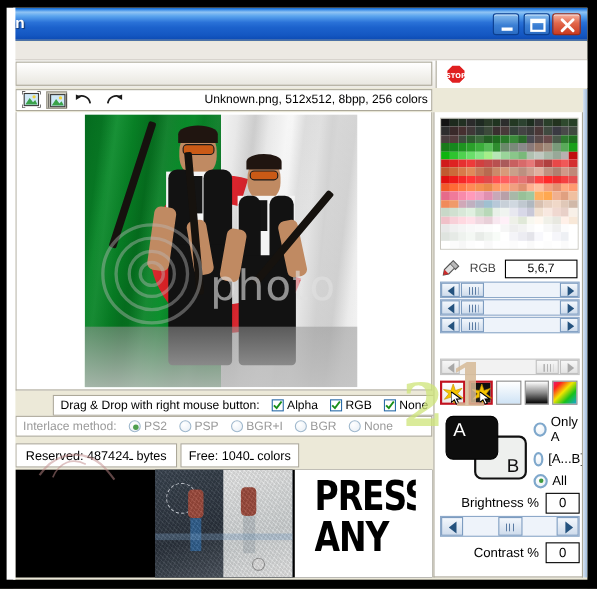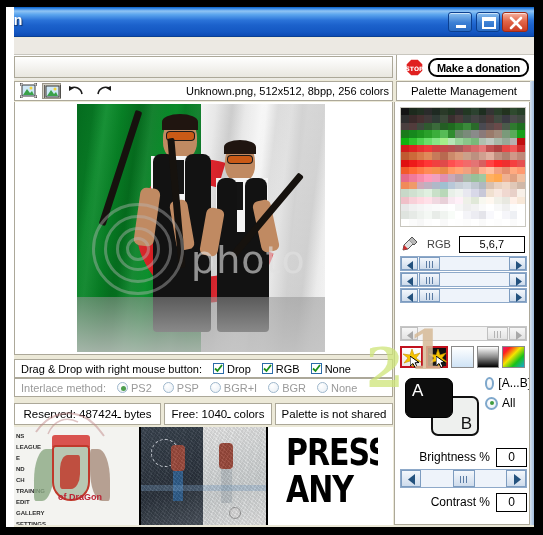--- a/index.html
+++ b/index.html
@@ -161,21 +161,21 @@
     font-size:38px; color:rgba(225,225,225,.62);
     font-family:"DejaVu Sans", sans-serif; letter-spacing:1px;
   }
 
   
   .opt-row {
     position:absolute; left:2px; width:379px; height:19px;
     background:#fff; border:1px solid #aca899;
     display:flex; align-items:center; font-size:11px; color:#000;
   }
-  #row-dragdrop { top:352px; }
+  #row-dragdrop { top:352px;margin-left:34px; }
   #row-interlace { top:371px; color:#9a9a9a; }
   .opt-label { margin-left:6px; }
   .chk-item, .rad-item { display:flex; align-items:center; margin-left:11px; }
   .chkbox {
     width:11px; height:11px; border:1px solid #2a6ba8; background:#fff;
     margin-right:3px; position:relative;
   }
   .chkbox svg { position:absolute; left:0; top:0; }
   .radio {
     width:11px; height:11px; border-radius:50%; border:1px solid #9fb8cd;
@@ -393,21 +393,20 @@
 
     <div id="toolstrip">
       <div id="toolstrip-left"></div>
       <div id="donate-area">
         <div id="stop-icon">
           <svg width="19" height="19" viewBox="0 0 19 19">
             <polygon points="6,1 13,1 18,6 18,13 13,18 6,18 1,13 1,6" fill="#e02020" stroke="#ffffff" stroke-width="1.4"></polygon>
             <text x="9.5" y="12.5" font-size="6" font-family="DejaVu Sans" font-weight="bold" fill="#ffffff" text-anchor="middle">STOP</text>
           </svg>
         </div>
-        <div id="donate-btn">Make a donation</div>
       </div>
     </div>
 
     <div id="header-row">
       <div id="fileinfo-bar">
         <div class="tbicon">
           <svg class="imgicon-svg" width="17" height="15" viewBox="0 0 17 15">
             <rect x="2" y="2" width="13" height="11" fill="#cfe8f7" stroke="#3b3b3b"></rect>
             <polygon points="3,12 7,6 10,10 12,8 14,12" fill="#3aa24a"></polygon>
             <circle cx="11" cy="5" r="1.5" fill="#f2d23a"></circle>
@@ -429,21 +428,20 @@
           </svg>
         </div>
         <div class="arrowbtn">
           <svg width="20" height="16" viewBox="0 0 20 16">
             <path d="M5 11 C6 5 12 3 16 5" stroke="#1a1a1a" stroke-width="1.6" fill="none"></path>
             <polygon points="18,3 13,5 18,8" fill="#1a1a1a"></polygon>
           </svg>
         </div>
         <div id="fileinfo-text">Unknown.png, 512x512, 8bpp, 256 colors</div>
       </div>
-      <div id="palette-mgmt-bar">Palette Management</div>
     </div>
 
     <div id="canvas-panel">
       <div id="artwork">
         <div class="flag-green"></div>
         <div class="flag-white"></div>
         <div class="flag-red-arc"></div>
         <div class="flag-shade"></div>
 
         <div class="fig">
@@ -489,21 +487,21 @@
 
     <div class="opt-row" id="row-dragdrop">
       <span class="opt-label">Drag &amp; Drop with right mouse button:</span>
 
       <span class="chk-item">
         <span class="chkbox">
           <svg width="9" height="9" viewBox="0 0 9 9">
               <path d="M1 4.5 L3.5 7 L8 1" stroke="#1a8f1a" stroke-width="1.8" fill="none"></path>
             </svg>
         </span>
-        <span>Drop</span>
+        <span>Alpha</span>
       </span>
 
       <span class="chk-item">
         <span class="chkbox">
           <svg width="9" height="9" viewBox="0 0 9 9">
               <path d="M1 4.5 L3.5 7 L8 1" stroke="#1a8f1a" stroke-width="1.8" fill="none"></path>
             </svg>
         </span>
         <span>RGB</span>
       </span>
@@ -538,44 +536,23 @@
       </span>
       <span class="rad-item">
         <span class="radio"></span>
         <span>None</span>
       </span>
     </div>
 
     <div id="statusbar">
       <div class="status-cell" id="status-reserved">Reserved: 487ـ424 bytes</div>
       <div class="status-cell" id="status-free">Free: 1ـ040 colors</div>
-      <div class="status-cell" id="status-shared">Palette is not shared</div>
     </div>
 
     <div id="thumbs">
-      <div class="thumb" id="thumb-1">
-        <div class="menu-col">
-          <div>NS LEAGUE</div>
-          <div>E</div>
-          <div>ND</div>
-          <div>CH</div>
-          <div>TRAINING</div>
-          <div>EDIT</div>
-          <div>GALLERY</div>
-          <div>SETTINGS</div>
-        </div>
-        <div class="crest">
-          <div class="crest-leaf-l"></div>
-          <div class="crest-leaf-r"></div>
-          <div class="crest-crown"></div>
-          <div class="crest-shield"></div>
-          <div class="crest-drag"></div>
-        </div>
-        <div class="crest-cap" style="left:26px; bottom:22px; width:80px;">of DraGon</div>
-      </div>
 
       <div class="thumb" id="thumb-2">
         <div class="t2-left"></div>
         <div class="t2-right"></div>
         <div class="t2-circle"></div>
         <div class="t2-player" style="left:30px; top:18px; width:14px; height:26px; border-radius:4px;"></div>
         <div class="t2-player" style="left:32px; top:44px; width:10px; height:30px; background:#2f5e8c;"></div>
         <div class="t2-player" style="left:78px; top:16px; width:14px; height:26px; border-radius:4px;"></div>
         <div class="t2-player" style="left:80px; top:42px; width:11px; height:34px; background:#b9c0c4;"></div>
         <div class="t2-ball"></div>
@@ -957,20 +934,24 @@
           <span>B</span>
         </div>
         <div id="ab-a">
           <span>A</span>
         </div>
       </div>
 
       <div id="ab-radios">
         <div class="ab-rad">
           <span class="radio"></span>
+          <span>Only A</span>
+        </div>
+        <div class="ab-rad">
+          <span class="radio"></span>
           <span>[A...B]</span>
         </div>
         <div class="ab-rad">
           <span class="radio on"></span>
           <span>All</span>
         </div>
       </div>
 
       <div id="bright-row">
         <div id="bright-label">Brightness %</div>

